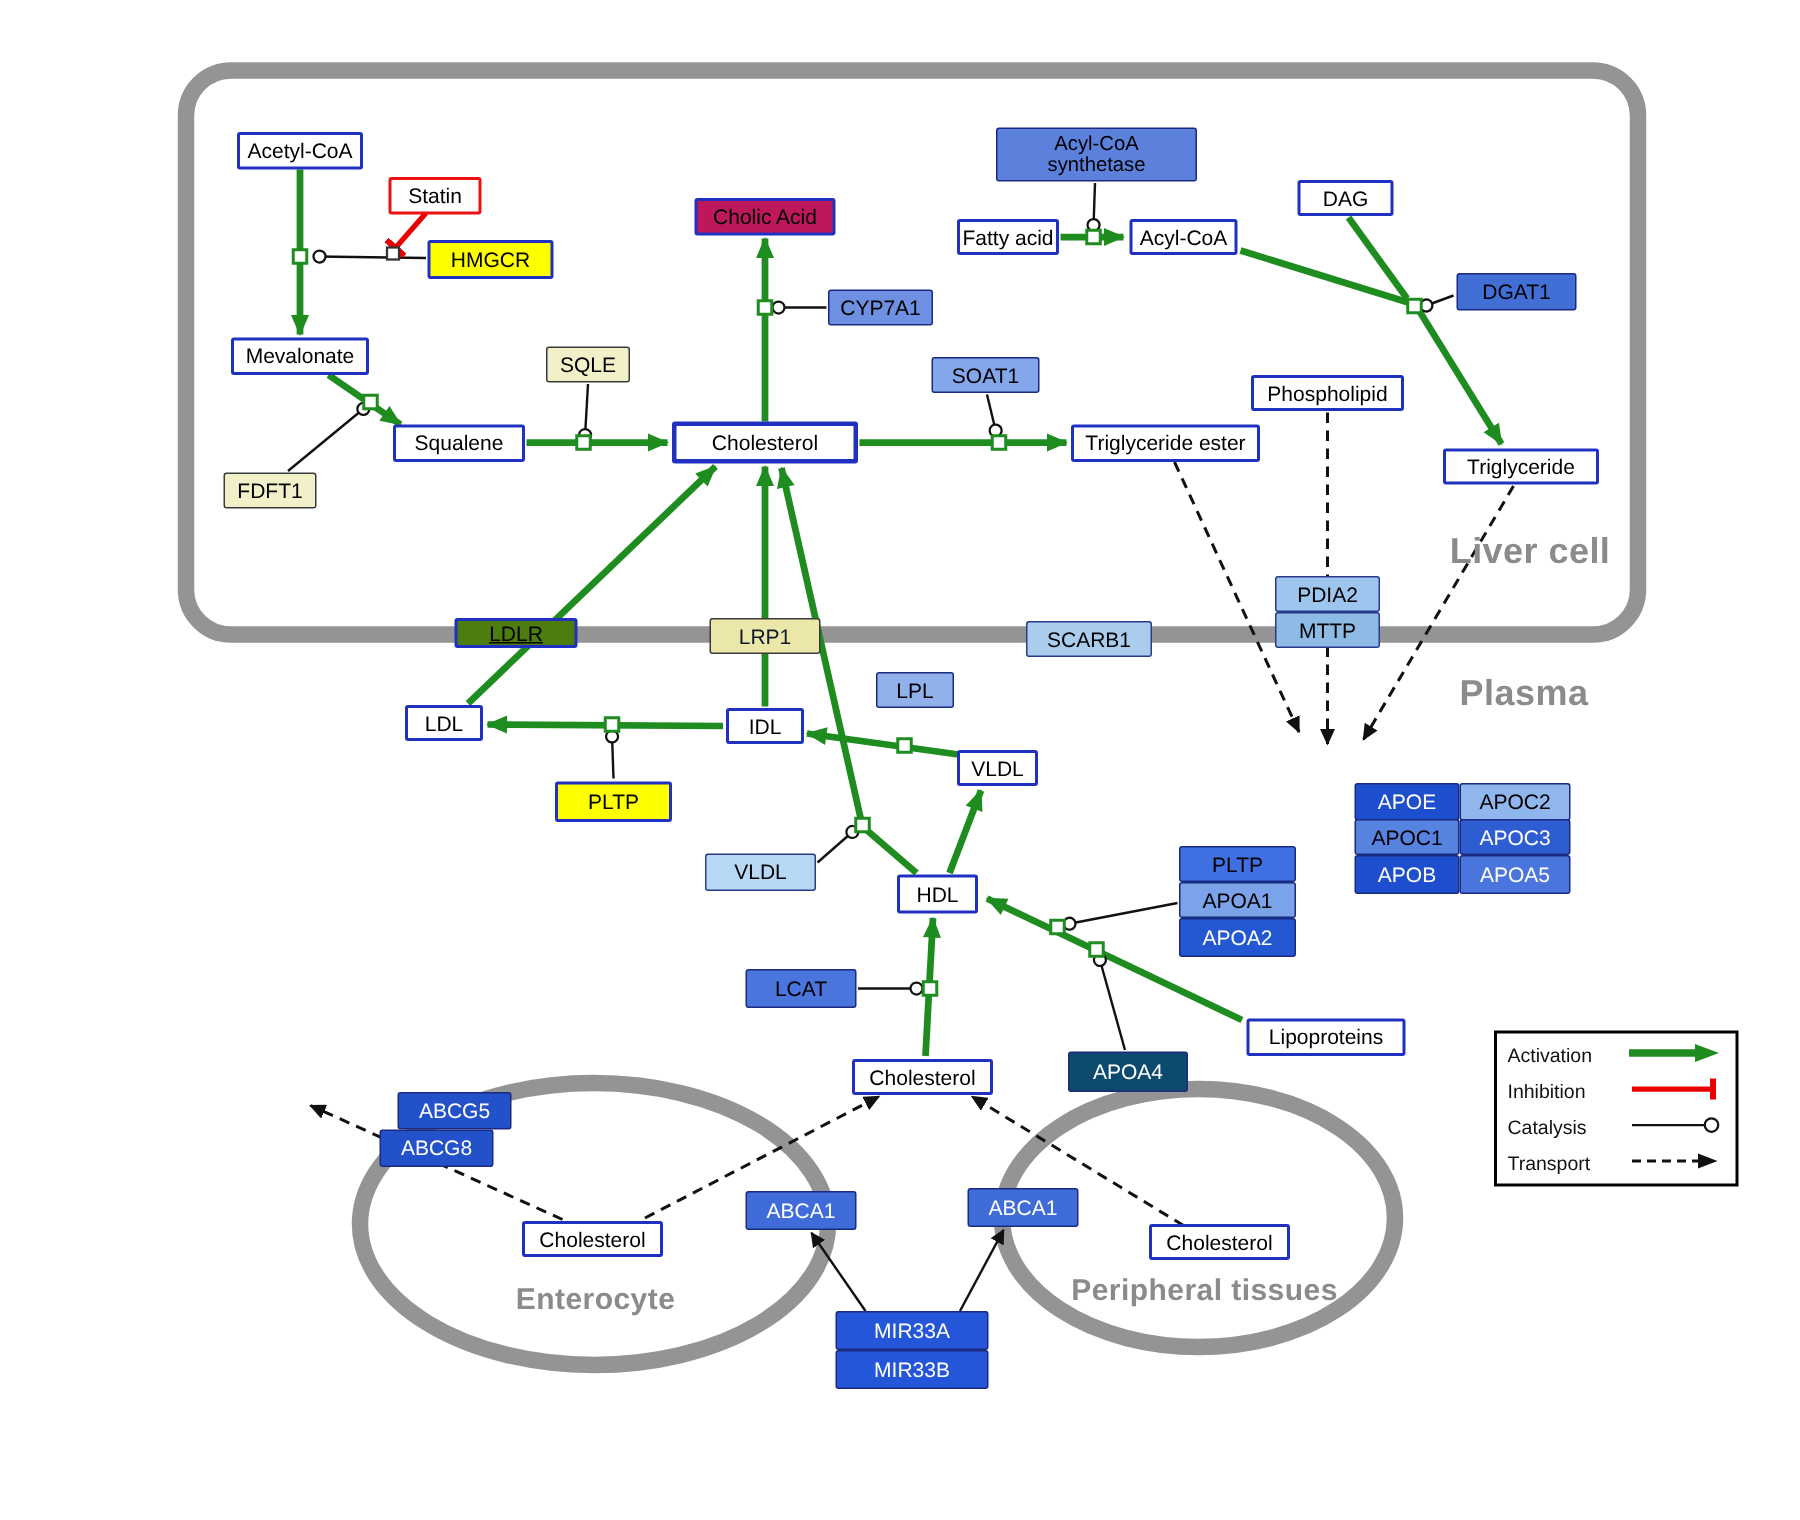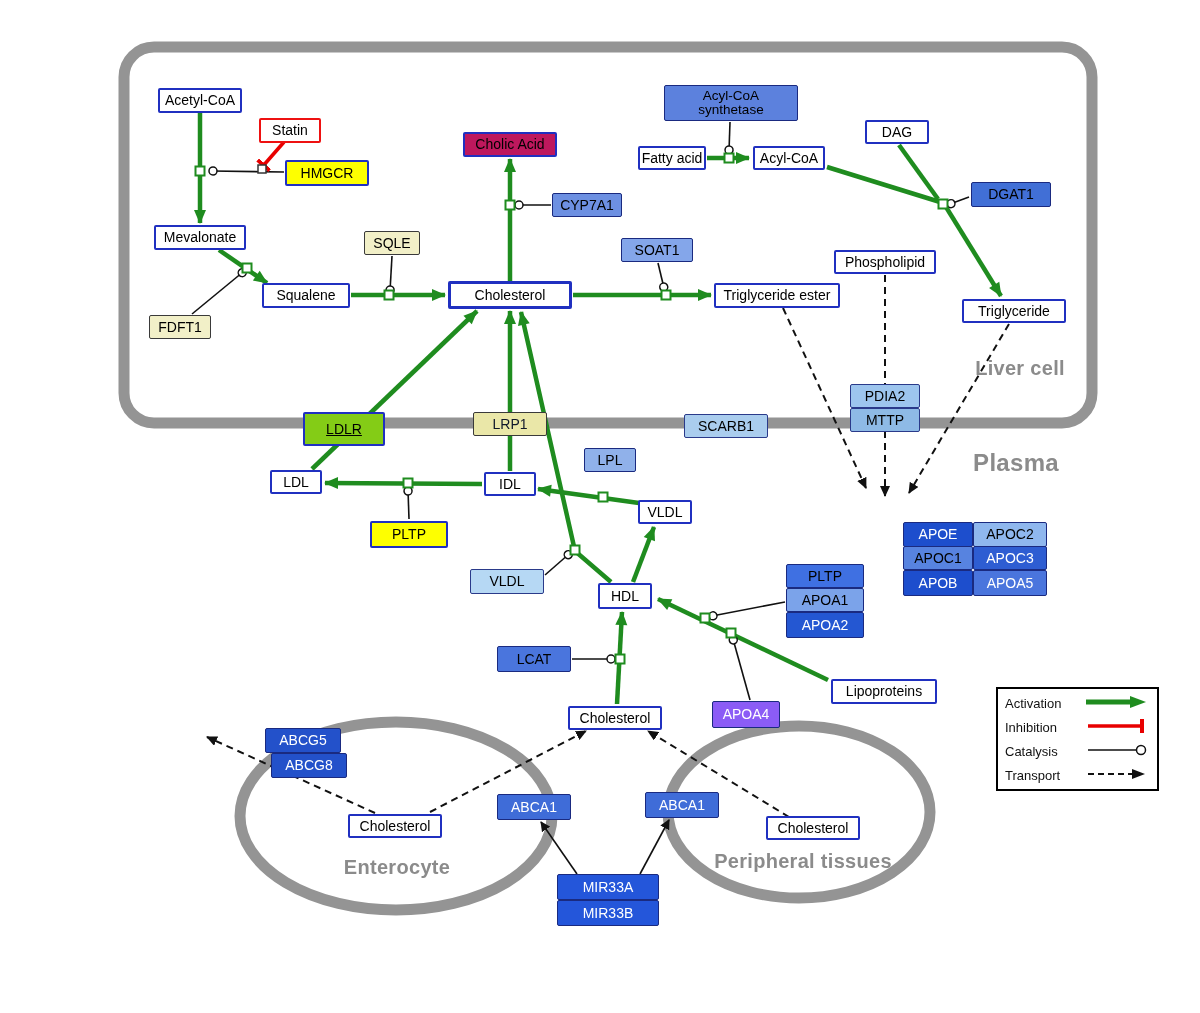--- a/index.html
+++ b/index.html
@@ -124,54 +124,54 @@
       <div class="node" style="left: 664px; top: 85px; width: 134px; height: 36px; background: rgb(92, 129, 221); border-color: rgb(26, 42, 128); border-width: 1.5px; color: rgb(0, 0, 0); font-size: 13.5px;">Acyl-CoA
 synthetase</div>
       <div class="node" style="left: 638px; top: 146px; width: 68px; height: 24px; background: rgb(255, 255, 255); border-color: rgb(32, 48, 192); border-width: 2px; color: rgb(0, 0, 0);">Fatty acid</div>
       <div class="node" style="left: 753px; top: 146px; width: 72px; height: 24px; background: rgb(255, 255, 255); border-color: rgb(32, 48, 192); border-width: 2px; color: rgb(0, 0, 0);">Acyl-CoA</div>
       <div class="node" style="left: 865px; top: 120px; width: 64px; height: 24px; background: rgb(255, 255, 255); border-color: rgb(32, 48, 192); border-width: 2px; color: rgb(0, 0, 0);">DAG</div>
       <div class="node" style="left: 971px; top: 181.5px; width: 80px; height: 25px; background: rgb(65, 111, 214); border-color: rgb(26, 42, 128); border-width: 1.5px; color: rgb(0, 0, 0);">DGAT1</div>
       <div class="node" style="left: 834px; top: 250px; width: 102px; height: 24px; background: rgb(255, 255, 255); border-color: rgb(32, 48, 192); border-width: 2px; color: rgb(0, 0, 0);">Phospholipid</div>
       <div class="node" style="left: 962px; top: 299px; width: 104px; height: 24px; background: rgb(255, 255, 255); border-color: rgb(32, 48, 192); border-width: 2px; color: rgb(0, 0, 0);">Triglyceride</div>
       <div class="node" style="left: 850px; top: 384px; width: 70px; height: 24px; background: rgb(157, 197, 238); border-color: rgb(42, 58, 138); border-width: 1.5px; color: rgb(0, 0, 0);">PDIA2</div>
       <div class="node" style="left: 850px; top: 408px; width: 70px; height: 24px; background: rgb(142, 186, 230); border-color: rgb(42, 58, 138); border-width: 1.5px; color: rgb(0, 0, 0);">MTTP</div>
-      <div class="node" style="left: 303px; top: 412px; width: 82px; height: 34px; background: #84cc16; border-color: rgb(32, 48, 192); border-width: 2px; color: rgb(0, 0, 0); text-decoration: underline;">LDLR</div>
+      <div class="node" style="left: 303px; top: 412px; width: 82px; height: 20px; background: #4d7c0f; border-color: rgb(32, 48, 192); border-width: 2px; color: rgb(0, 0, 0); text-decoration: underline;">LDLR</div>
       <div class="node" style="left: 473px; top: 412px; width: 74px; height: 24px; background: rgb(234, 231, 168); border-color: rgb(58, 58, 58); border-width: 1.5px; color: #0f172a;">LRP1</div>
       <div class="node" style="left: 684px; top: 414px; width: 84px; height: 24px; background: rgb(170, 205, 238); border-color: rgb(42, 58, 138); border-width: 1.5px; color: rgb(0, 0, 0);">SCARB1</div>
       <div class="node" style="left: 270px; top: 470px; width: 52px; height: 24px; background: rgb(255, 255, 255); border-color: rgb(32, 48, 192); border-width: 2px; color: rgb(0, 0, 0);">LDL</div>
       <div class="node" style="left: 484px; top: 472px; width: 52px; height: 24px; background: rgb(255, 255, 255); border-color: rgb(32, 48, 192); border-width: 2px; color: rgb(0, 0, 0);">IDL</div>
       <div class="node" style="left: 584px; top: 448px; width: 52px; height: 24px; background: rgb(144, 177, 234); border-color: rgb(26, 42, 128); border-width: 1.5px; color: rgb(0, 0, 0);">LPL</div>
       <div class="node" style="left: 638px; top: 500px; width: 54px; height: 24px; background: rgb(255, 255, 255); border-color: rgb(32, 48, 192); border-width: 2px; color: rgb(0, 0, 0);">VLDL</div>
       <div class="node" style="left: 370px; top: 520.5px; width: 78px; height: 27px; background: rgb(254, 255, 0); border-color: rgb(32, 48, 192); border-width: 2px; color: rgb(0, 0, 0);">PLTP</div>
       <div class="node" style="left: 470px; top: 568.5px; width: 74px; height: 25px; background: rgb(182, 216, 244); border-color: rgb(42, 58, 138); border-width: 1.5px; color: rgb(0, 0, 0);">VLDL</div>
       <div class="node" style="left: 598px; top: 583px; width: 54px; height: 26px; background: rgb(255, 255, 255); border-color: rgb(32, 48, 192); border-width: 2.5px; color: rgb(0, 0, 0);">HDL</div>
       <div class="node" style="left: 497px; top: 646px; width: 74px; height: 26px; background: rgb(74, 117, 221); border-color: rgb(26, 42, 128); border-width: 1.5px; color: rgb(0, 0, 0);">LCAT</div>
       <div class="node" style="left: 786px; top: 564px; width: 78px; height: 24px; background: rgb(63, 112, 226); border-color: rgb(26, 42, 128); border-width: 1.5px; color: rgb(0, 0, 0);">PLTP</div>
       <div class="node" style="left: 786px; top: 588px; width: 78px; height: 24px; background: rgb(123, 163, 234); border-color: rgb(26, 42, 128); border-width: 1.5px; color: rgb(0, 0, 0);">APOA1</div>
       <div class="node" style="left: 786px; top: 612px; width: 78px; height: 26px; background: rgb(36, 87, 210); border-color: rgb(26, 42, 128); border-width: 1.5px; color: rgb(255, 255, 255);">APOA2</div>
-      <div class="node" style="left: 712px; top: 700.5px; width: 68px; height: 27px; background: #8b5cf6; border-color: rgb(26, 42, 128); border-width: 1.5px; color: rgb(255, 255, 255);">APOA4</div>
+      <div class="node" style="left: 712px; top: 700.5px; width: 80px; height: 27px; background: #0c4a6e; border-color: rgb(26, 42, 128); border-width: 1.5px; color: rgb(255, 255, 255);">APOA4</div>
       <div class="node" style="left: 831px; top: 678.5px; width: 106px; height: 25px; background: rgb(255, 255, 255); border-color: rgb(32, 48, 192); border-width: 2px; color: rgb(0, 0, 0);">Lipoproteins</div>
       <div class="node" style="left: 903px; top: 521.5px; width: 70px; height: 25px; background: rgb(29, 78, 205); border-color: rgb(26, 42, 128); border-width: 1.5px; color: rgb(255, 255, 255);">APOE</div>
       <div class="node" style="left: 973px; top: 521.5px; width: 74px; height: 25px; background: rgb(143, 183, 238); border-color: rgb(26, 42, 128); border-width: 1.5px; color: rgb(0, 0, 0);">APOC2</div>
       <div class="node" style="left: 903px; top: 546px; width: 70px; height: 24px; background: rgb(87, 131, 224); border-color: rgb(26, 42, 128); border-width: 1.5px; color: rgb(0, 0, 0);">APOC1</div>
       <div class="node" style="left: 973px; top: 546px; width: 74px; height: 24px; background: rgb(46, 93, 210); border-color: rgb(26, 42, 128); border-width: 1.5px; color: rgb(255, 255, 255);">APOC3</div>
       <div class="node" style="left: 903px; top: 570px; width: 70px; height: 26px; background: rgb(29, 78, 205); border-color: rgb(26, 42, 128); border-width: 1.5px; color: rgb(255, 255, 255);">APOB</div>
       <div class="node" style="left: 973px; top: 570px; width: 74px; height: 26px; background: rgb(74, 117, 221); border-color: rgb(26, 42, 128); border-width: 1.5px; color: rgb(255, 255, 255);">APOA5</div>
       <div class="node" style="left: 568px; top: 706px; width: 94px; height: 24px; background: rgb(255, 255, 255); border-color: rgb(32, 48, 192); border-width: 2px; color: rgb(0, 0, 0);">Cholesterol</div>
       <div class="node" style="left: 265px; top: 727.5px; width: 76px; height: 25px; background: rgb(35, 81, 202); border-color: rgb(26, 42, 128); border-width: 1.5px; color: rgb(255, 255, 255);">ABCG5</div>
-      <div class="node" style="left: 271px; top: 752.5px; width: 76px; height: 25px; background: rgb(35, 81, 202); border-color: rgb(26, 42, 128); border-width: 1.5px; color: rgb(255, 255, 255);">ABCG8</div>
+      <div class="node" style="left: 253px; top: 752.5px; width: 76px; height: 25px; background: rgb(35, 81, 202); border-color: rgb(26, 42, 128); border-width: 1.5px; color: rgb(255, 255, 255);">ABCG8</div>
       <div class="node" style="left: 348px; top: 814px; width: 94px; height: 24px; background: rgb(255, 255, 255); border-color: rgb(32, 48, 192); border-width: 2px; color: rgb(0, 0, 0);">Cholesterol</div>
       <div class="node" style="left: 497px; top: 794px; width: 74px; height: 26px; background: rgb(63, 108, 216); border-color: rgb(26, 42, 128); border-width: 1.5px; color: rgb(255, 255, 255);">ABCA1</div>
       <div class="node" style="left: 645px; top: 792px; width: 74px; height: 26px; background: rgb(63, 108, 216); border-color: rgb(26, 42, 128); border-width: 1.5px; color: rgb(255, 255, 255);">ABCA1</div>
       <div class="node" style="left: 766px; top: 816px; width: 94px; height: 24px; background: rgb(255, 255, 255); border-color: rgb(32, 48, 192); border-width: 2px; color: rgb(0, 0, 0);">Cholesterol</div>
       <div class="node" style="left: 557px; top: 874px; width: 102px; height: 26px; background: rgb(36, 86, 218); border-color: rgb(26, 42, 128); border-width: 1.5px; color: rgb(255, 255, 255);">MIR33A</div>
       <div class="node" style="left: 557px; top: 900px; width: 102px; height: 26px; background: rgb(36, 86, 218); border-color: rgb(26, 42, 128); border-width: 1.5px; color: rgb(255, 255, 255);">MIR33B</div>
     </div>
   <div id="label-layer">
-      <div class="comp-label" style="left: 1020px; top: 368px; font-size: 20px;">Liver cell</div>
+      <div class="comp-label" style="left: 1020px; top: 368px; font-size: 24px;">Liver cell</div>
       <div class="comp-label" style="left: 1016px; top: 463px; font-size: 24px;">Plasma</div>
       <div class="comp-label" style="left: 397px; top: 867px; font-size: 20px;">Enterocyte</div>
       <div class="comp-label" style="left: 803px; top: 861px; font-size: 20px;">Peripheral tissues</div>
     </div>
 
   <div id="legend">
       <div class="legend-row">
         <span>Activation</span>
         <span><svg width="66" height="16" viewBox="0 0 66 16">
             <line x1="2" y1="8" x2="48" y2="8" stroke="#1f8c1f" stroke-width="5"></line>

